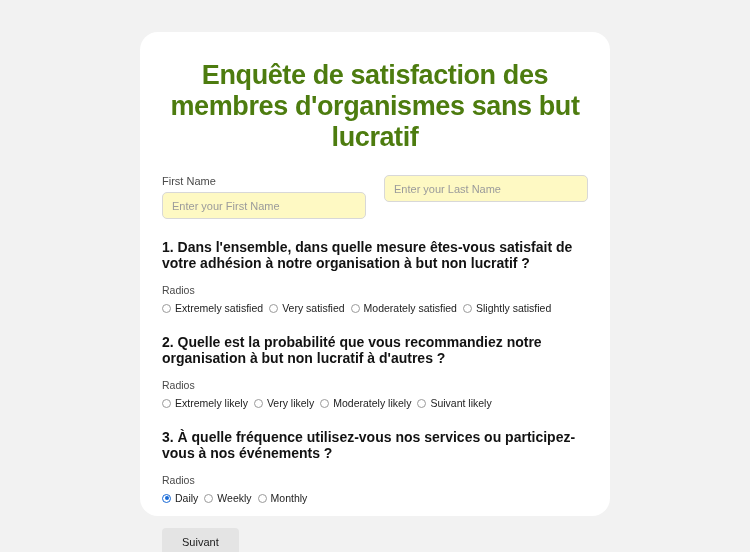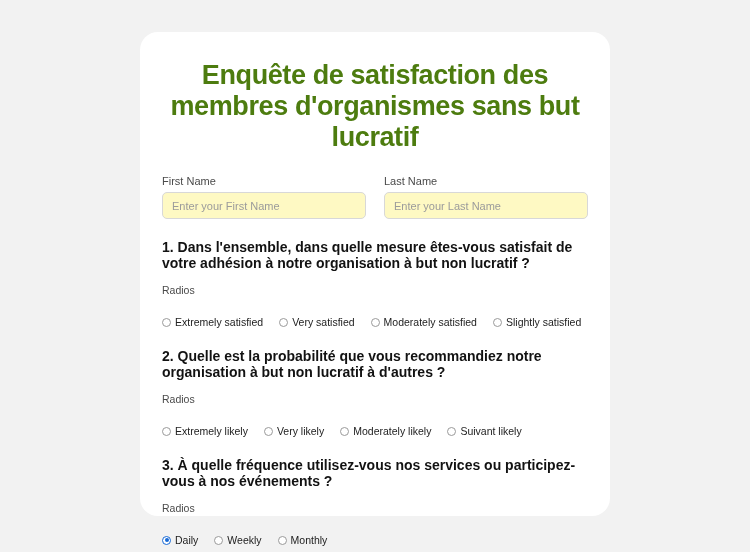--- a/index.html
+++ b/index.html
@@ -81,22 +81,22 @@
     line-height: 16px;
   }
   .radios-label {
     margin-top: 13px;
     font-size: 10.5px;
     color: #4a4a4a;
   }
   .radio-row {
     display: flex;
     align-items: center;
-    gap: 16px;
-    margin-top: 20px;
+    gap: 6px;
+    margin-top: 6px;
     flex-wrap: wrap;
   }
   .radio-item {
     display: flex;
     align-items: center;
     gap: 4px;
   }
   .radio-dot {
     width: 9px;
     height: 9px;
@@ -149,21 +149,20 @@
     <h1 class="form-title">Enquête de satisfaction des membres d'organismes sans but lucratif</h1>
 
     <div class="form-body">
 
       <div class="name-row">
         <div class="field">
           <span class="field-label">First Name</span>
           <input class="text-input" type="text" placeholder="Enter your First Name" style="">
         </div>
         <div class="field">
-          <span class="field-label">Last Name</span>
           <input class="text-input" type="text" placeholder="Enter your Last Name" style="">
         </div>
       </div>
 
       <div class="question">1. Dans l'ensemble, dans quelle mesure êtes-vous satisfait de votre adhésion à notre organisation à but non lucratif ?</div>
       <div class="radios-label">Radios</div>
       <div class="radio-row">
         <label class="radio-item">
           <span class="radio-dot"></span>
           <span class="radio-text">Extremely satisfied</span>

